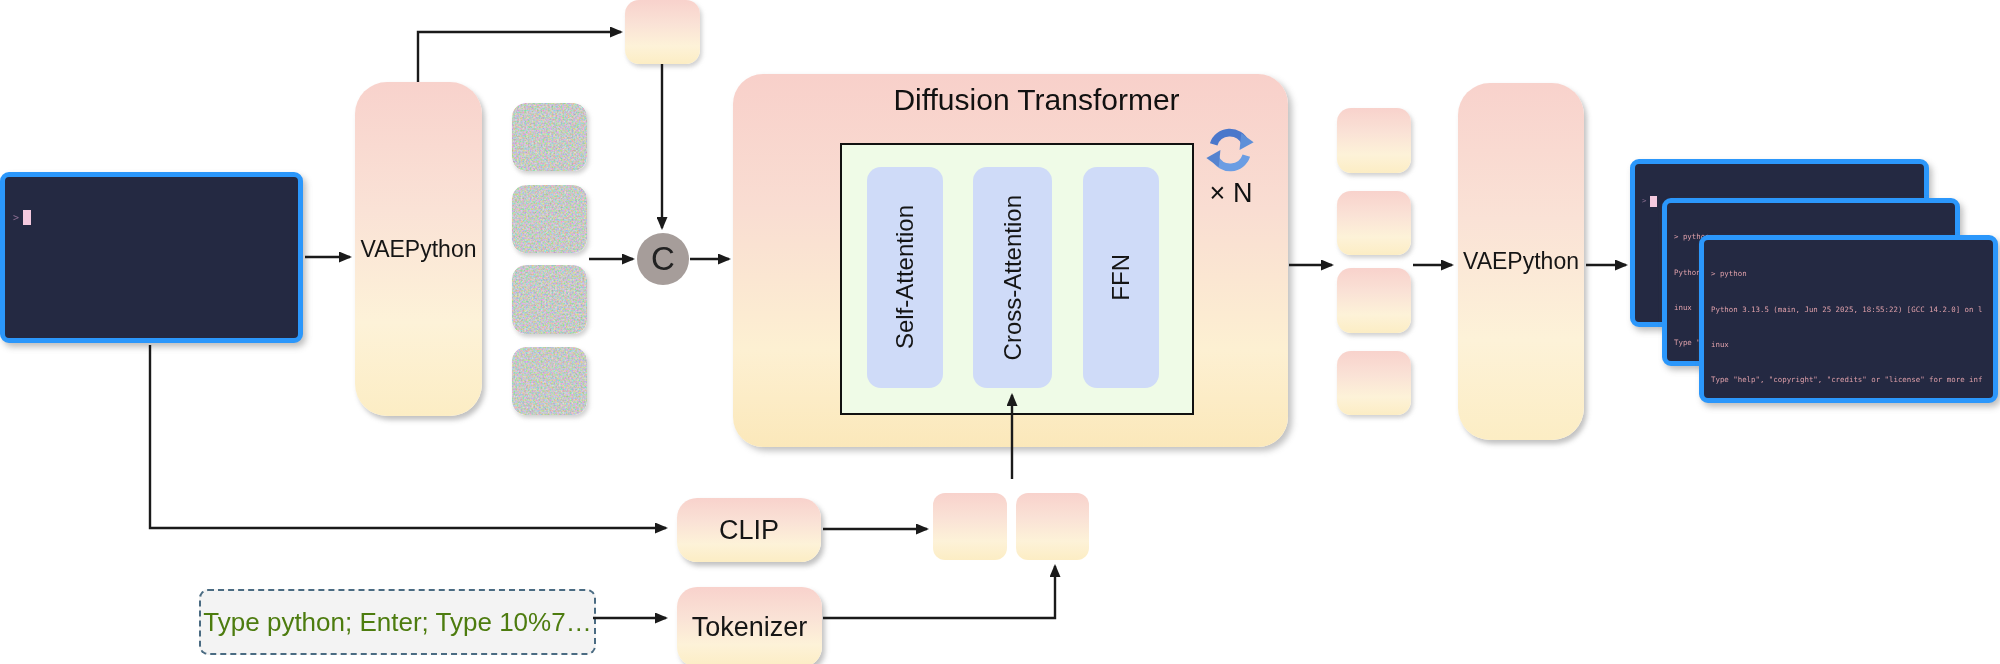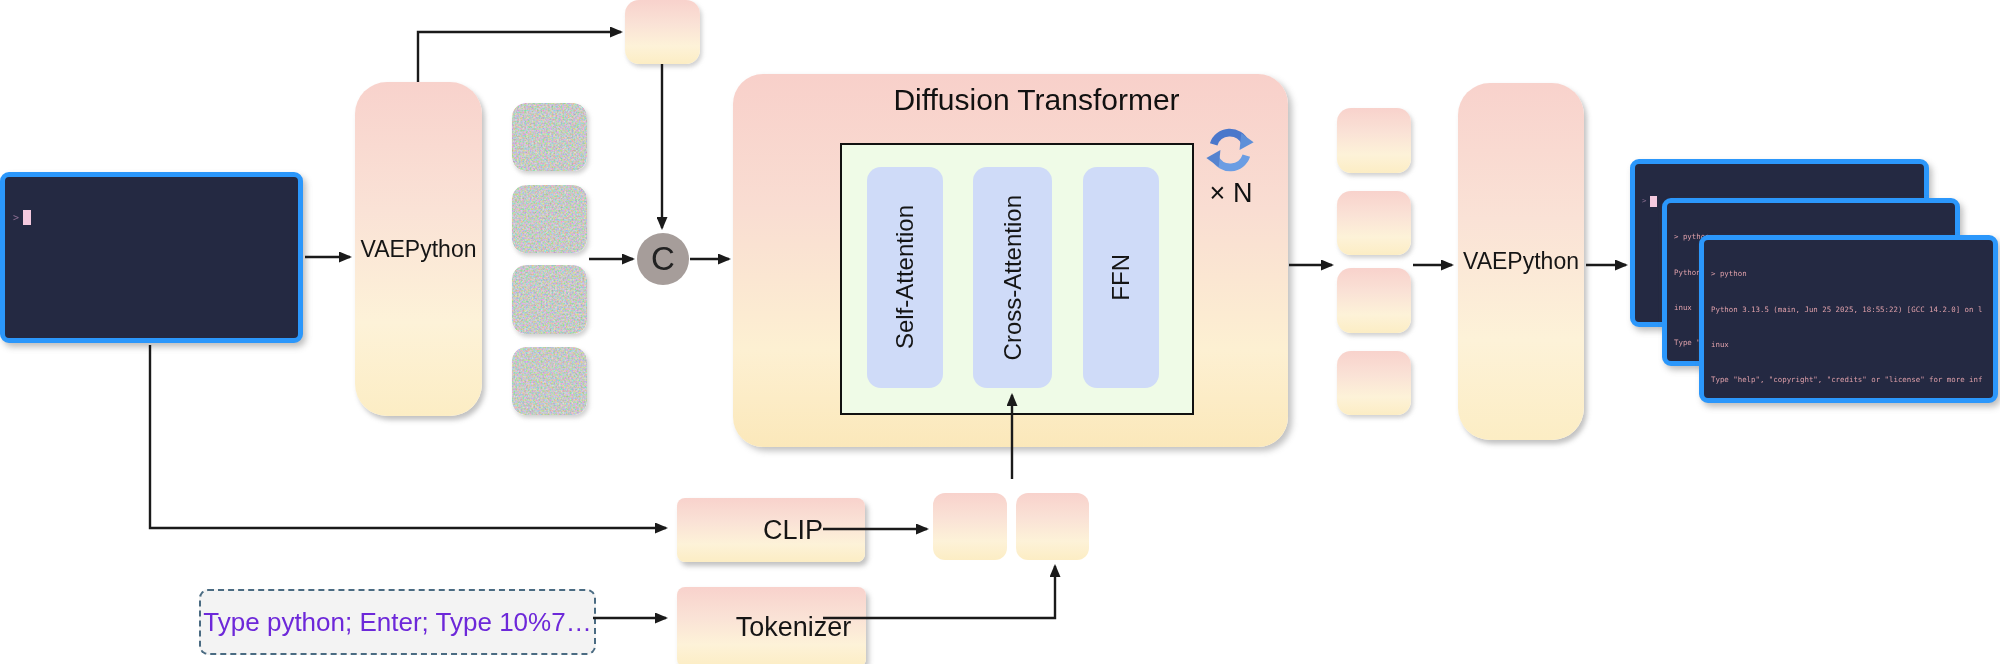--- a/index.html
+++ b/index.html
@@ -21,25 +21,25 @@
     border-radius:30px;box-shadow:4px 4px 6px rgba(120,120,120,.45);}
   .dt-title{font-size:30px;color:#111;text-align:center;}
   .green-box{background:#effbe7;border:2px solid #111;}
   .blk{background:#cfdbf8;border-radius:14px;display:flex;align-items:center;justify-content:center;}
   .blk .vtext{writing-mode:vertical-rl;transform:rotate(180deg);font-size:24px;color:#151515;white-space:nowrap;}
   .repeat-lbl{font-size:27px;color:#111;text-align:center;}
   
   .concat{width:52px;height:52px;border-radius:50%;background:#a69d9a;
     display:flex;align-items:center;justify-content:center;font-size:33px;color:#222;}
   
-  .pill{border-radius:8px;display:flex;align-items:center;justify-content:center;
-    font-size:27px;color:#151515;padding-left:44px;}
+  .pill{border-radius:20px;display:flex;align-items:center;justify-content:center;
+    font-size:27px;color:#151515;}
   
   .action-box{border:2px dashed #4a6b82;border-radius:9px;background:#f3f3f3;
-    display:flex;align-items:center;justify-content:center;font-size:26px;color:#6d28d9;}
+    display:flex;align-items:center;justify-content:center;font-size:26px;color:#4d7c0f;}
   
   .term{background:#242942;border:5px solid #2b97fb;border-radius:9px;box-sizing:border-box;
     box-shadow:3px 4px 6px rgba(110,110,110,.45);overflow:hidden;}
   .term-content{position:absolute;inset:0;padding:5px 7px;
     font-family:"DejaVu Sans Mono",monospace;font-size:7.4px;line-height:11.7px;
     color:#dfa0aa;white-space:pre;overflow:hidden;}
   .prompt-row{display:flex;align-items:center;}
   .prompt-char{color:#8d6f92;}
   .cursor{background:#f4c9de;margin-left:4px;}
   .cursor.big{width:8px;height:15px;}

